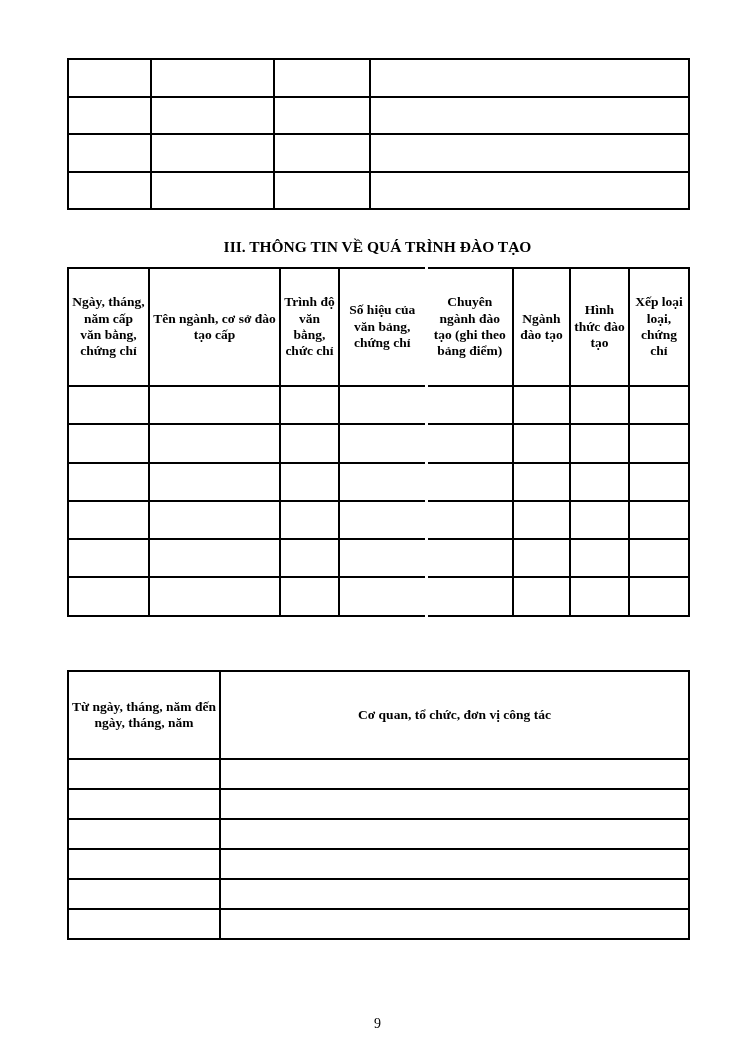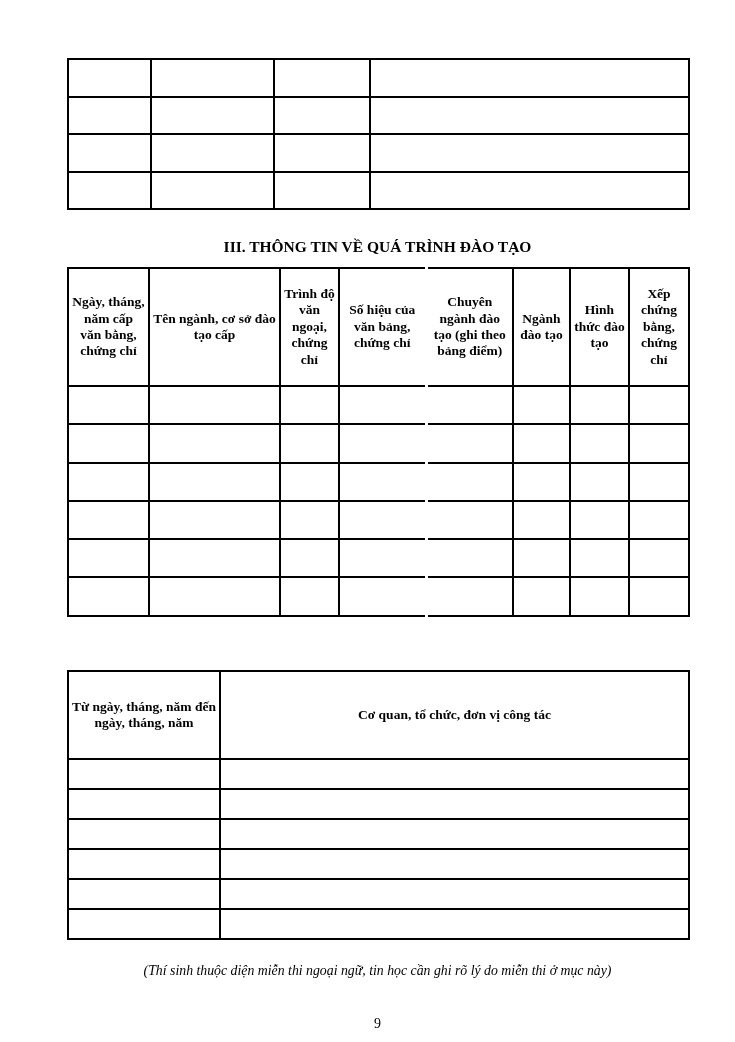--- a/index.html
+++ b/index.html
@@ -96,26 +96,26 @@
         <col style="width:87px">
       <col style="width:87px">
         <col style="width:57px">
         <col style="width:59px">
         <col style="width:60px">
     </colgroup>
     <thead>
       <tr>
         <th>Ngày, tháng, năm cấp văn bằng, chứng chỉ</th>
         <th>Tên ngành, cơ sở đào tạo cấp</th>
-        <th>Trình độ văn ngoại, chứng chỉ</th>
+        <th>Trình độ văn bằng, chức chỉ</th>
         <th class="no-r">Số hiệu của văn bảng, chứng chỉ</th>
         <th>Chuyên ngành đào tạo (ghi theo bảng điểm)</th>
         <th>Ngành đào tạo</th>
         <th>Hình thức đào tạo</th>
-        <th>Xếp chứng bằng, chứng chỉ</th>
+        <th>Xếp loại loại, chứng chỉ</th>
       </tr>
     </thead>
     <tbody>
       <tr>
           <td></td>
           <td></td>
           <td></td>
           <td class="no-r"></td>
           <td></td>
           <td></td>
@@ -208,17 +208,16 @@
           <td></td>
           <td></td>
         </tr>
       <tr>
           <td></td>
           <td></td>
         </tr>
     </tbody>
   </table>
 
-  <div class="exam-note">(Thí sinh thuộc diện miễn thi ngoại ngữ, tin học cần ghi rõ lý do miễn thi ở mục này)</div>
 
   <div class="page-number">9</div>
 
 </div>
 
 </body></html>

